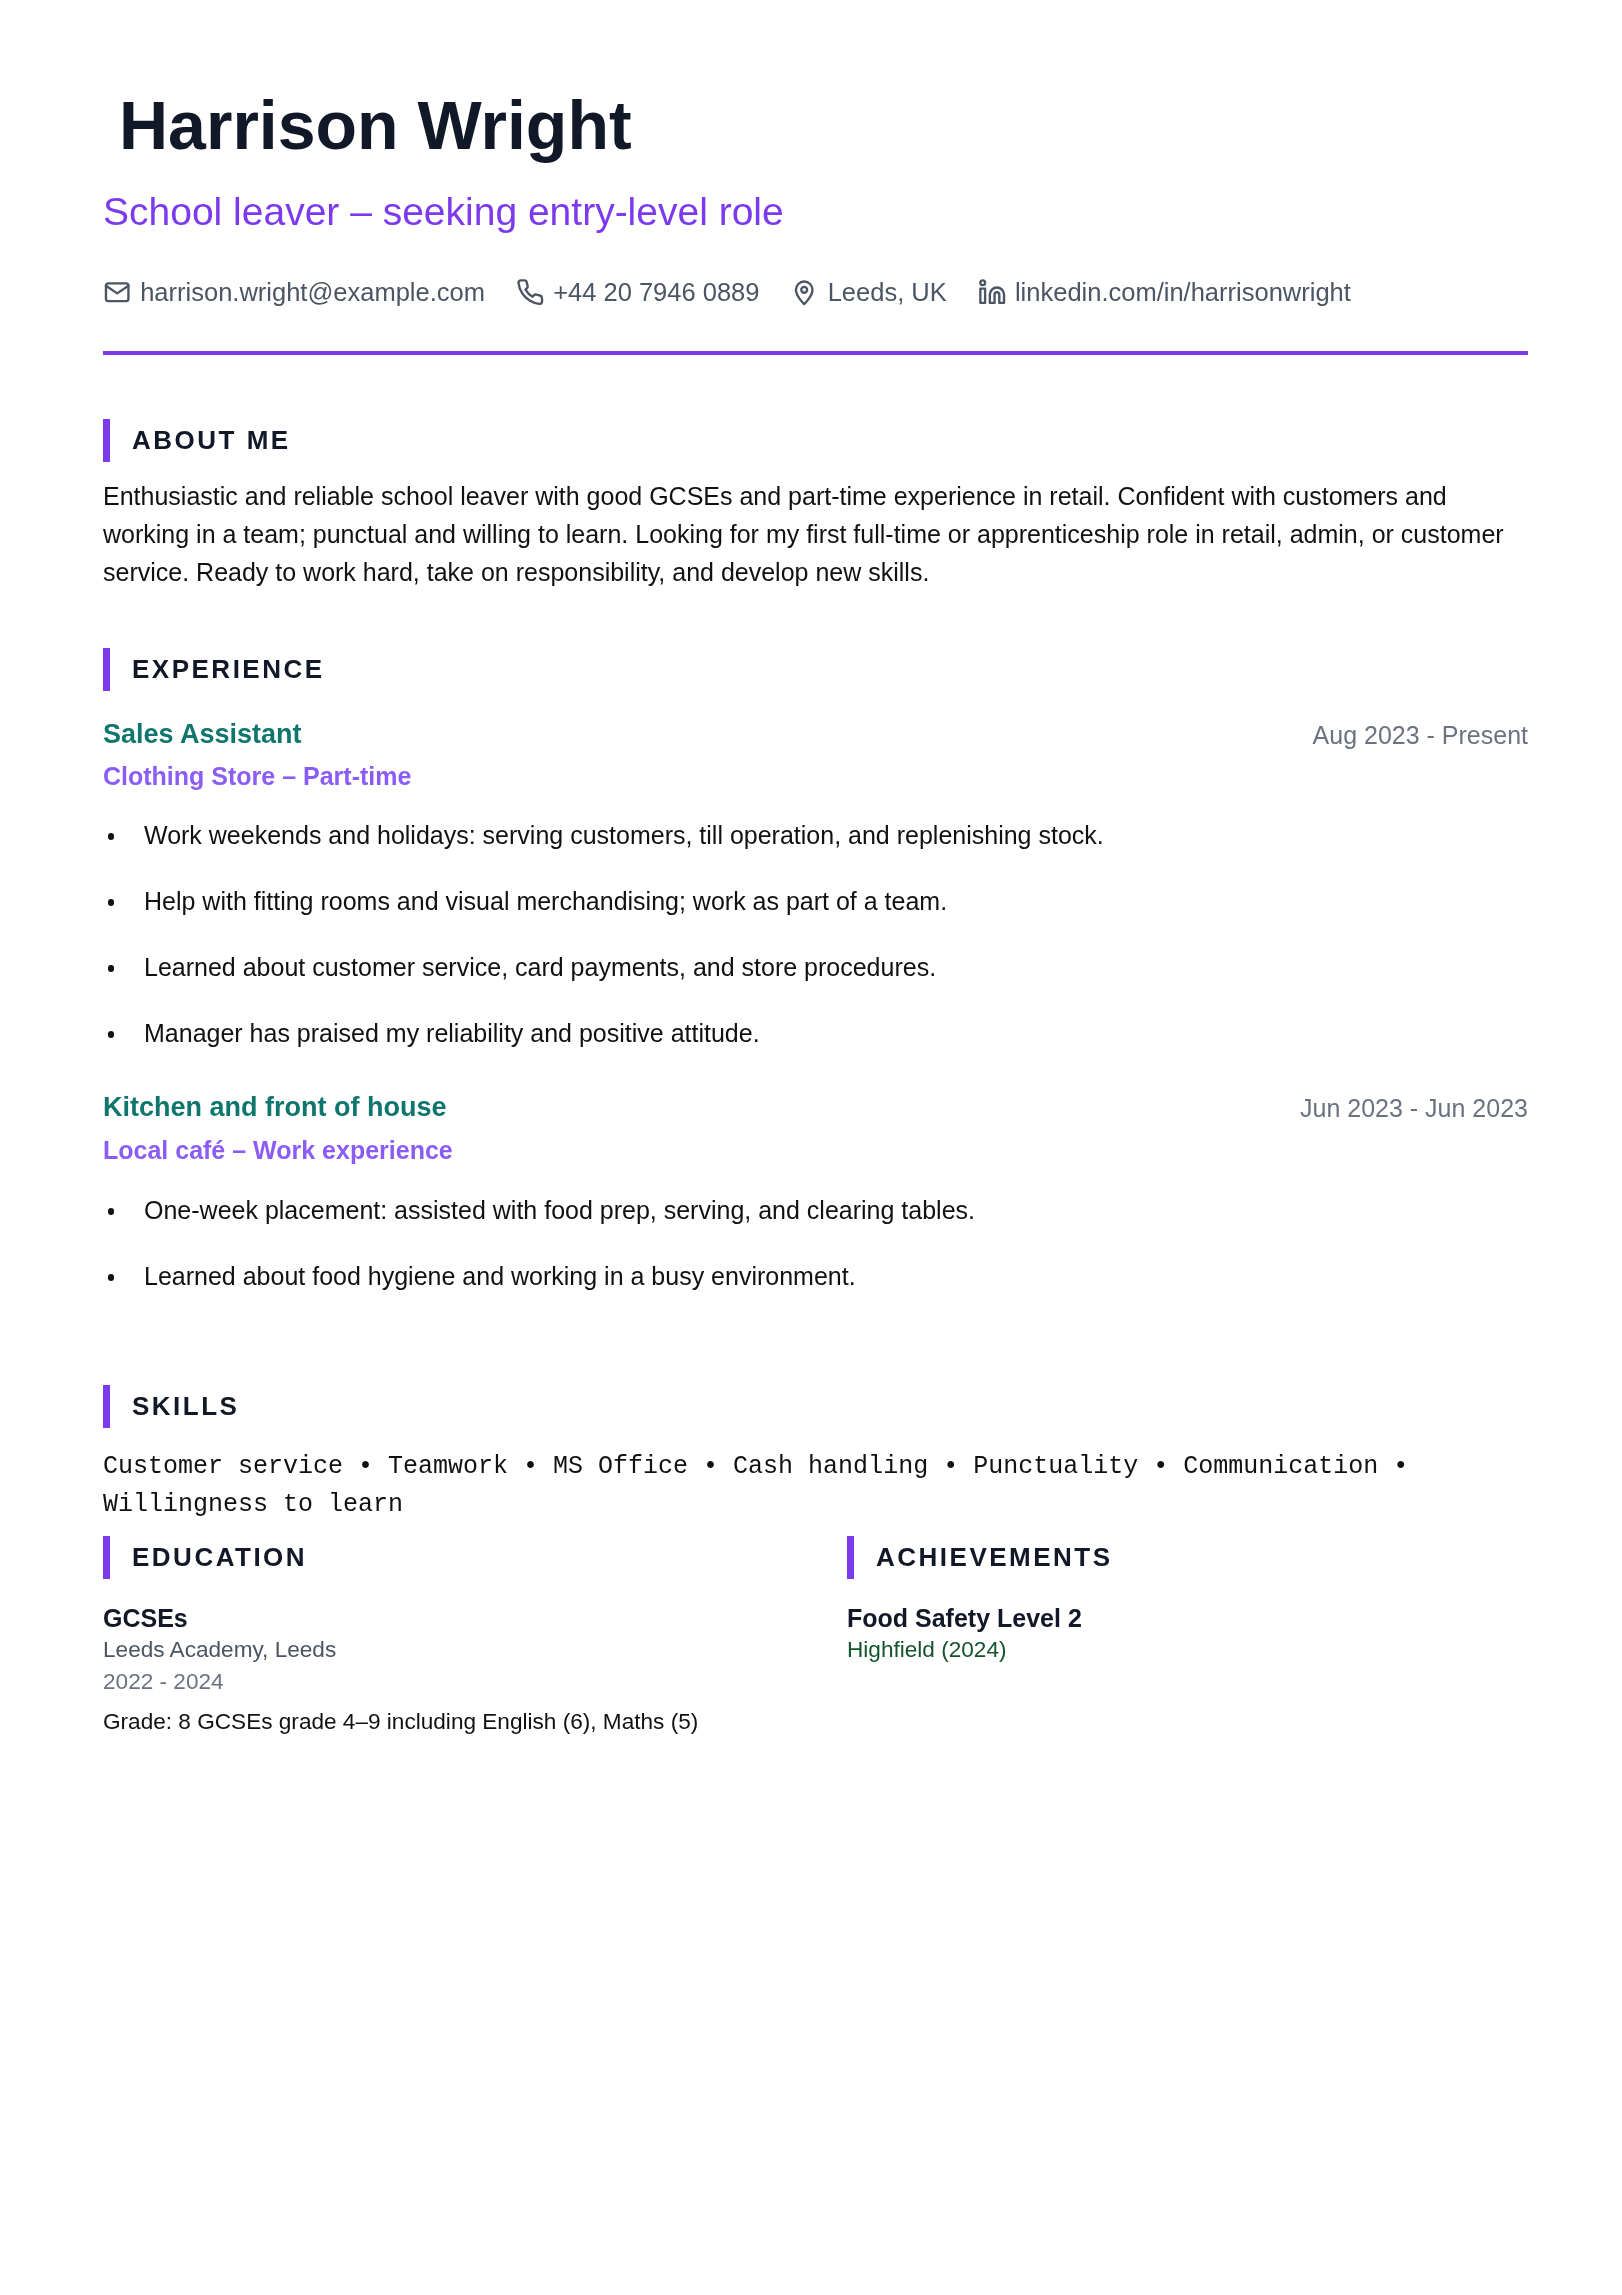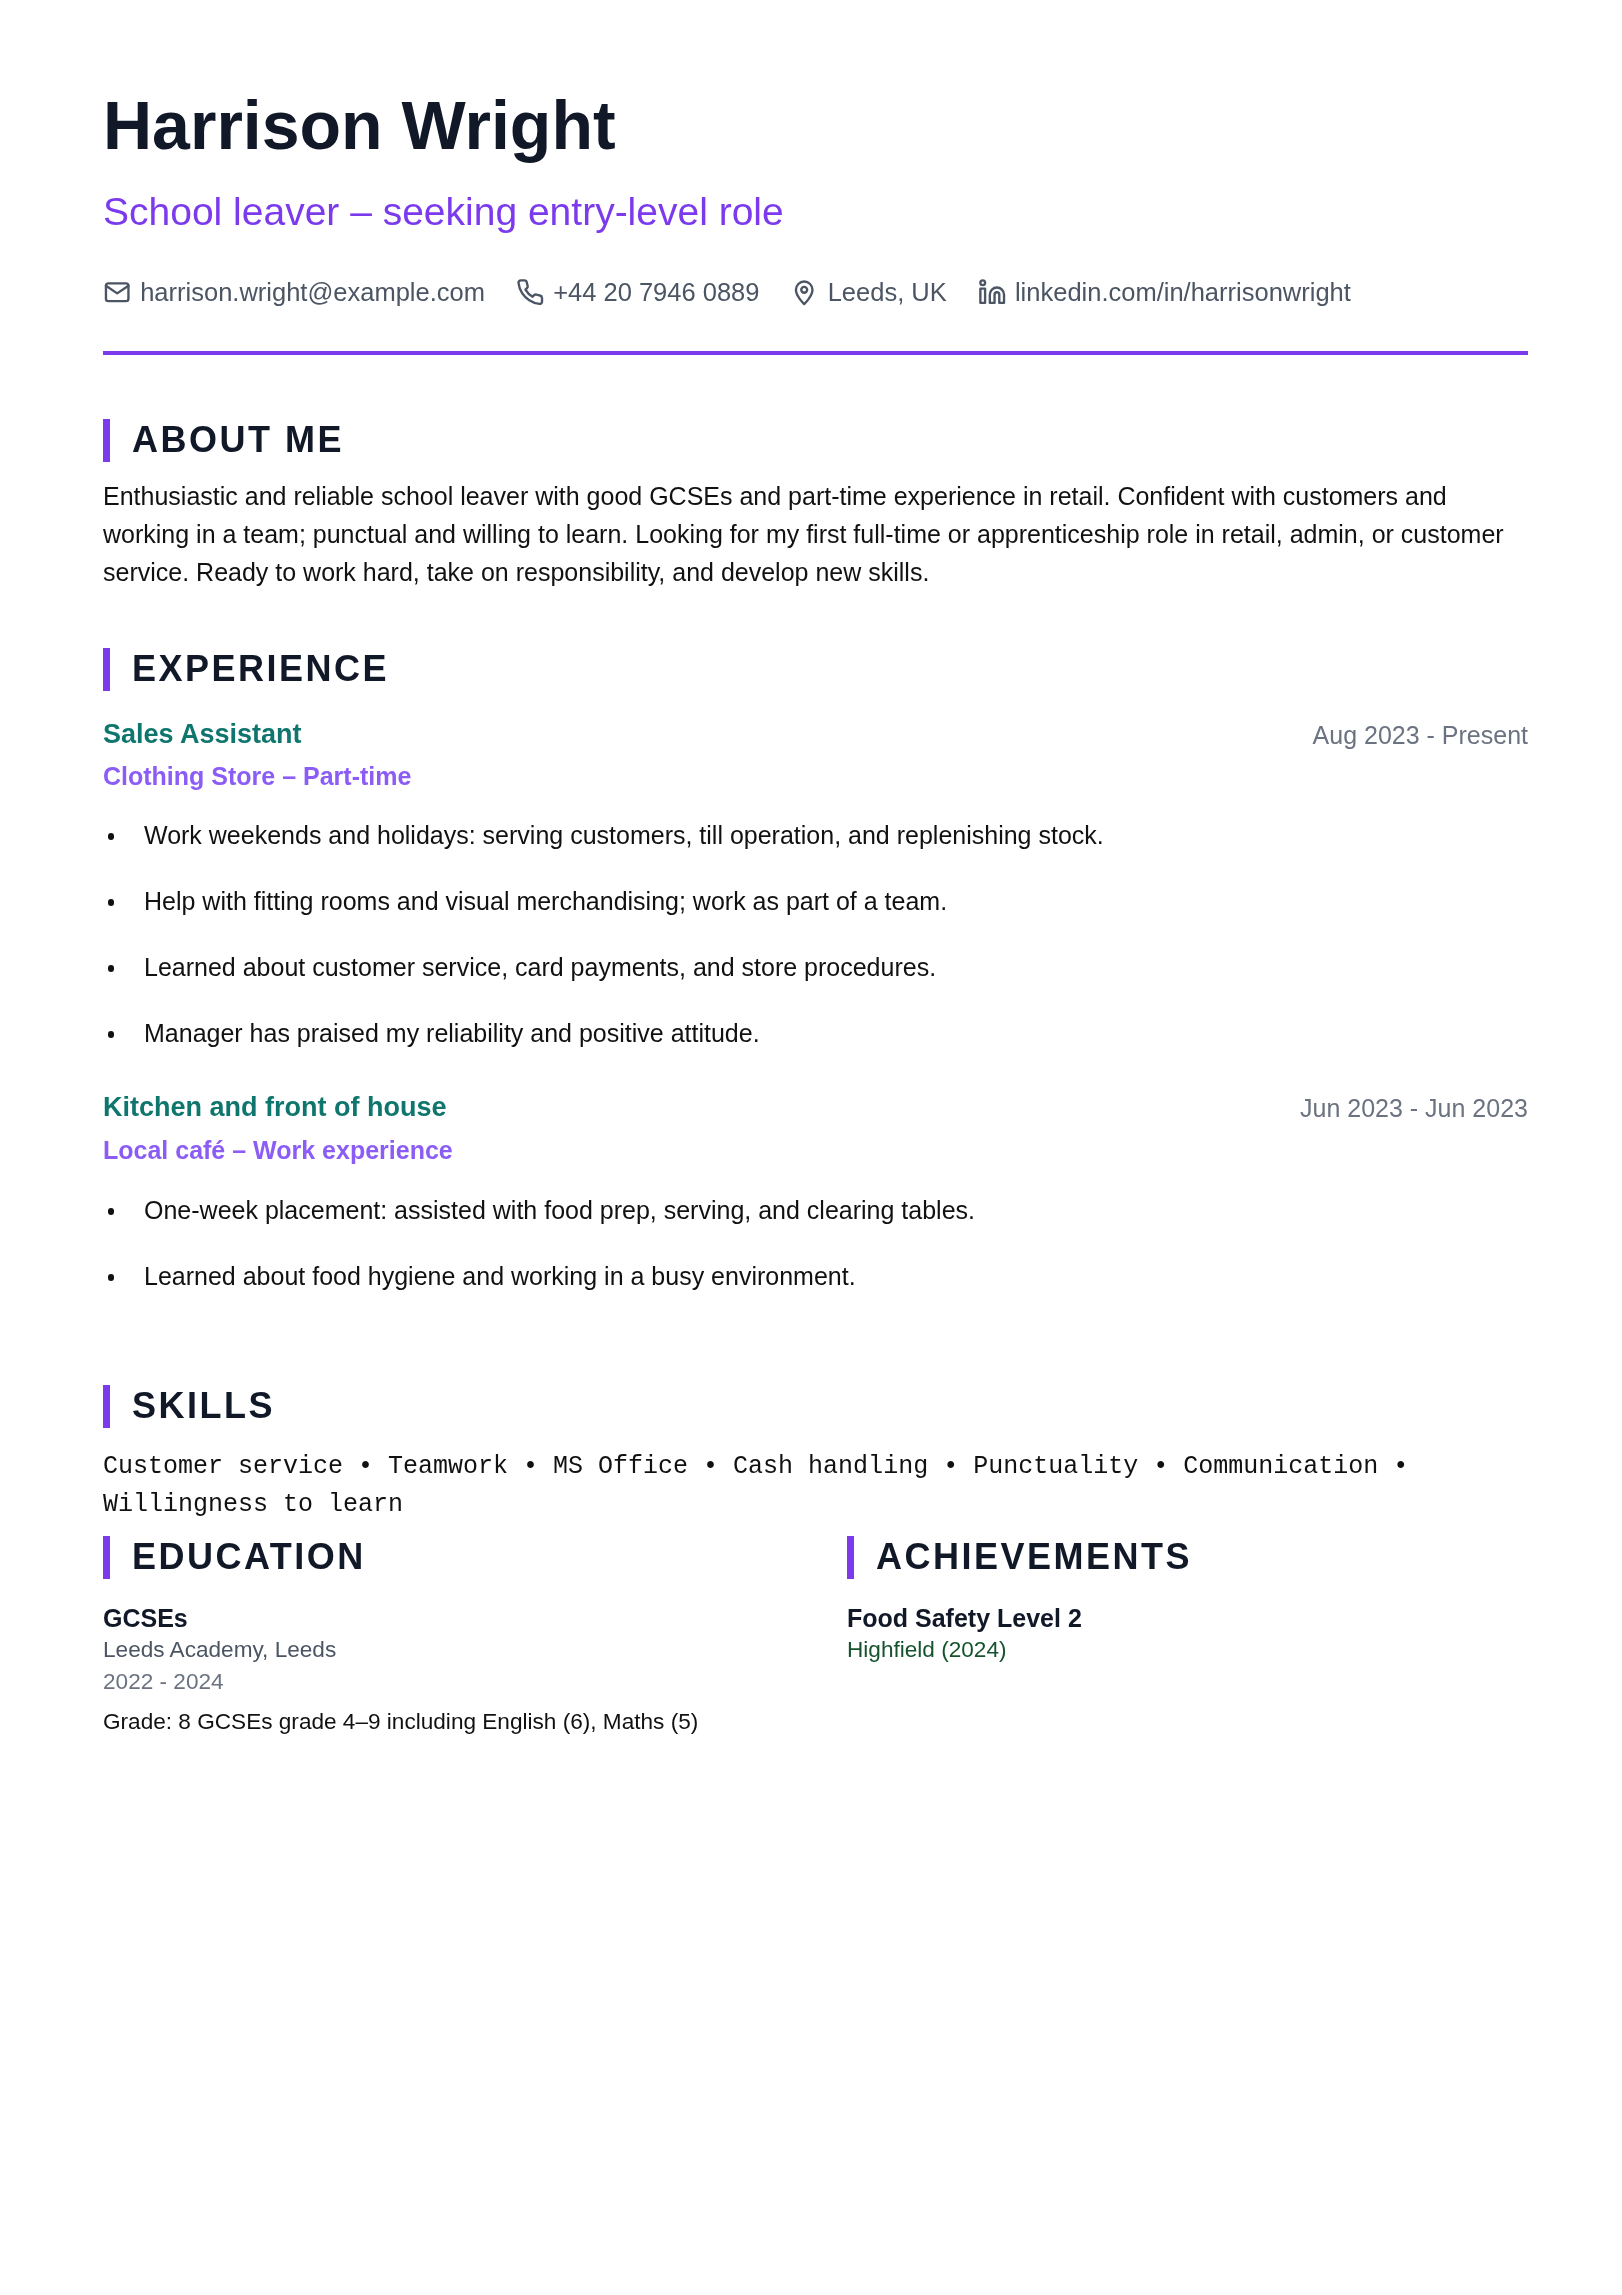--- a/index.html
+++ b/index.html
@@ -14,21 +14,21 @@
   }
   .page {
     position: absolute;
     left: 103px;
     top: 0;
     width: 1425px;
   }
   .name {
     position: absolute;
     top: 91px;
-    left: 0;
+    left: 16px;
     font-size: 68px;
     font-weight: bold;
     color: #111827;
     line-height: 1;
     white-space: nowrap;
   }
   .headline {
     position: absolute;
     top: 192px;
     left: 0;
@@ -77,21 +77,21 @@
     align-items: center;
     height: 44px;
   }
   .section-head .bar {
     width: 7.4px;
     height: 43px;
     background: #7c3aed;
     margin-right: 21.6px;
   }
   .section-head .title {
-    font-size: 36px;
+    font-size: 26px;
     font-weight: bold;
     letter-spacing: 2.5px;
     color: #111827;
     text-transform: uppercase;
     white-space: nowrap;
   }
   .para {
     position: absolute;
     left: 0;
     width: 1425px;

